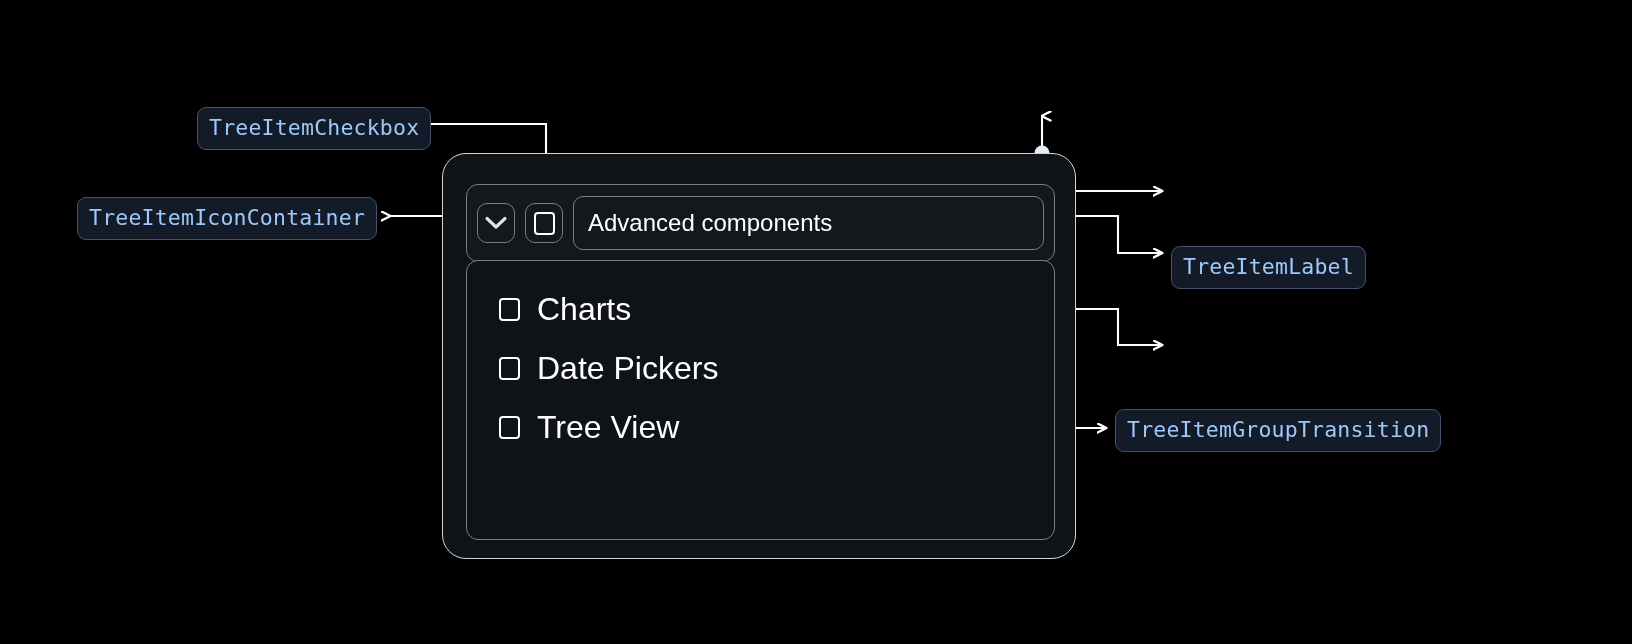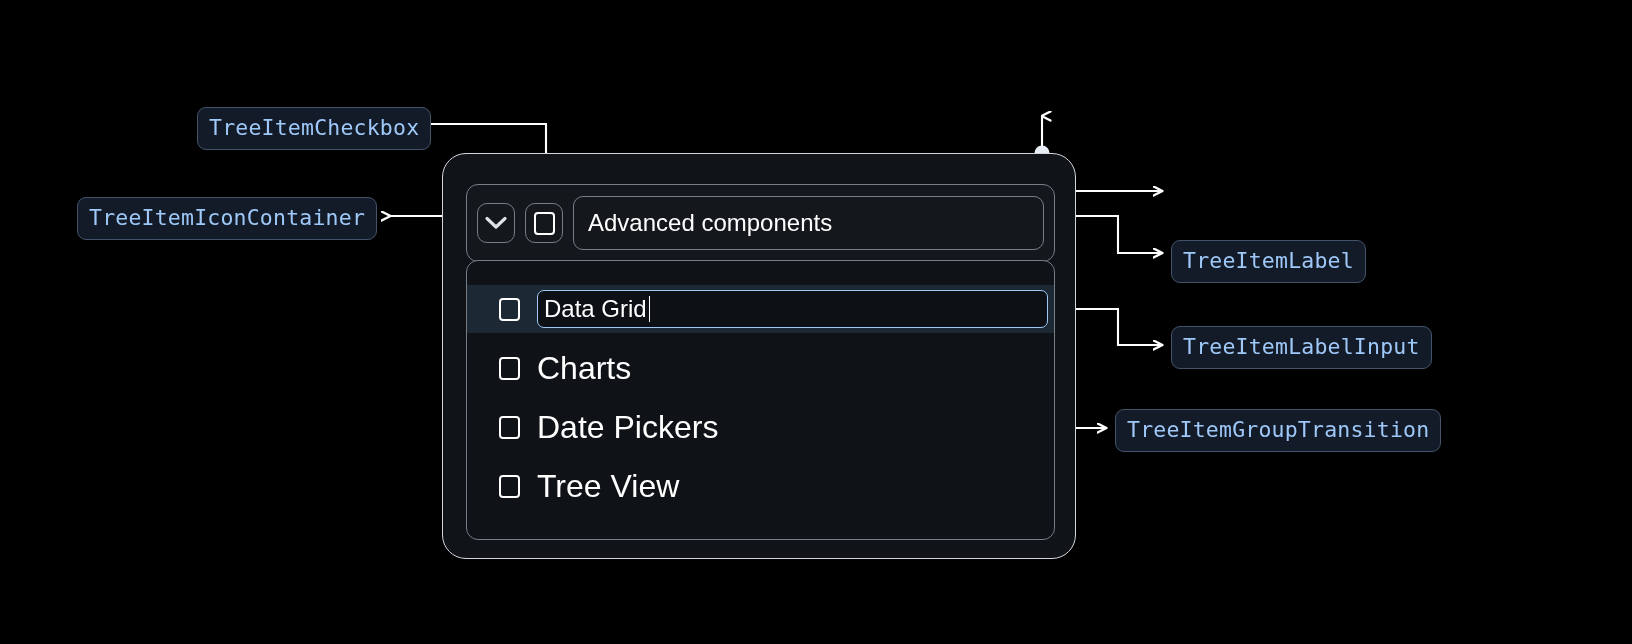--- a/index.html
+++ b/index.html
@@ -231,23 +231,22 @@
       <circle cx="1053" cy="428" r="7.5"></circle>
     </g>
   </svg>
 
   <div class="chip" style="left:149px; top:107px;margin-left:48px;">TreeItemCheckbox</div>
 
   <div class="chip" style="left:77px; top:197px;">TreeItemIconContainer</div>
 
 
 
-  <div class="chip" style="left:1171px; top:240px;text-align:center;">TreeItemLabel</div>
-
-  <div class="chip" style="left:1171px; top:326px;">TreeItemLabelInput</div>
+  <div class="chip" style="left:1171px; top:246px;text-align:center;">TreeItemLabel</div>
+
 
   <div class="chip" style="left:1115px; top:409px;">TreeItemGroupTransition</div>
 
   <div id="tree-root">
 
     <div id="tree-content">
 
       <div class="icon-container">
         <span>
           <svg width="22" height="14" viewBox="0 0 22 14">
@@ -258,27 +257,20 @@
 
       <div class="checkbox-container">
         <span class="cb-square"></span>
       </div>
 
       <div id="tree-label">Advanced components</div>
     </div>
 
     <div id="group-transition">
 
-      <div class="tree-row selected">
-        <span class="row-cb"></span>
-        <span class="row-input">
-            <span>Data Grid</span>
-            <span class="caret"></span>
-          </span>
-      </div>
 
       <div class="tree-row">
         <span class="row-cb"></span>
         <span class="row-label">Charts</span>
       </div>
 
       <div class="tree-row">
         <span class="row-cb"></span>
         <span class="row-label">Date Pickers</span>
       </div>

